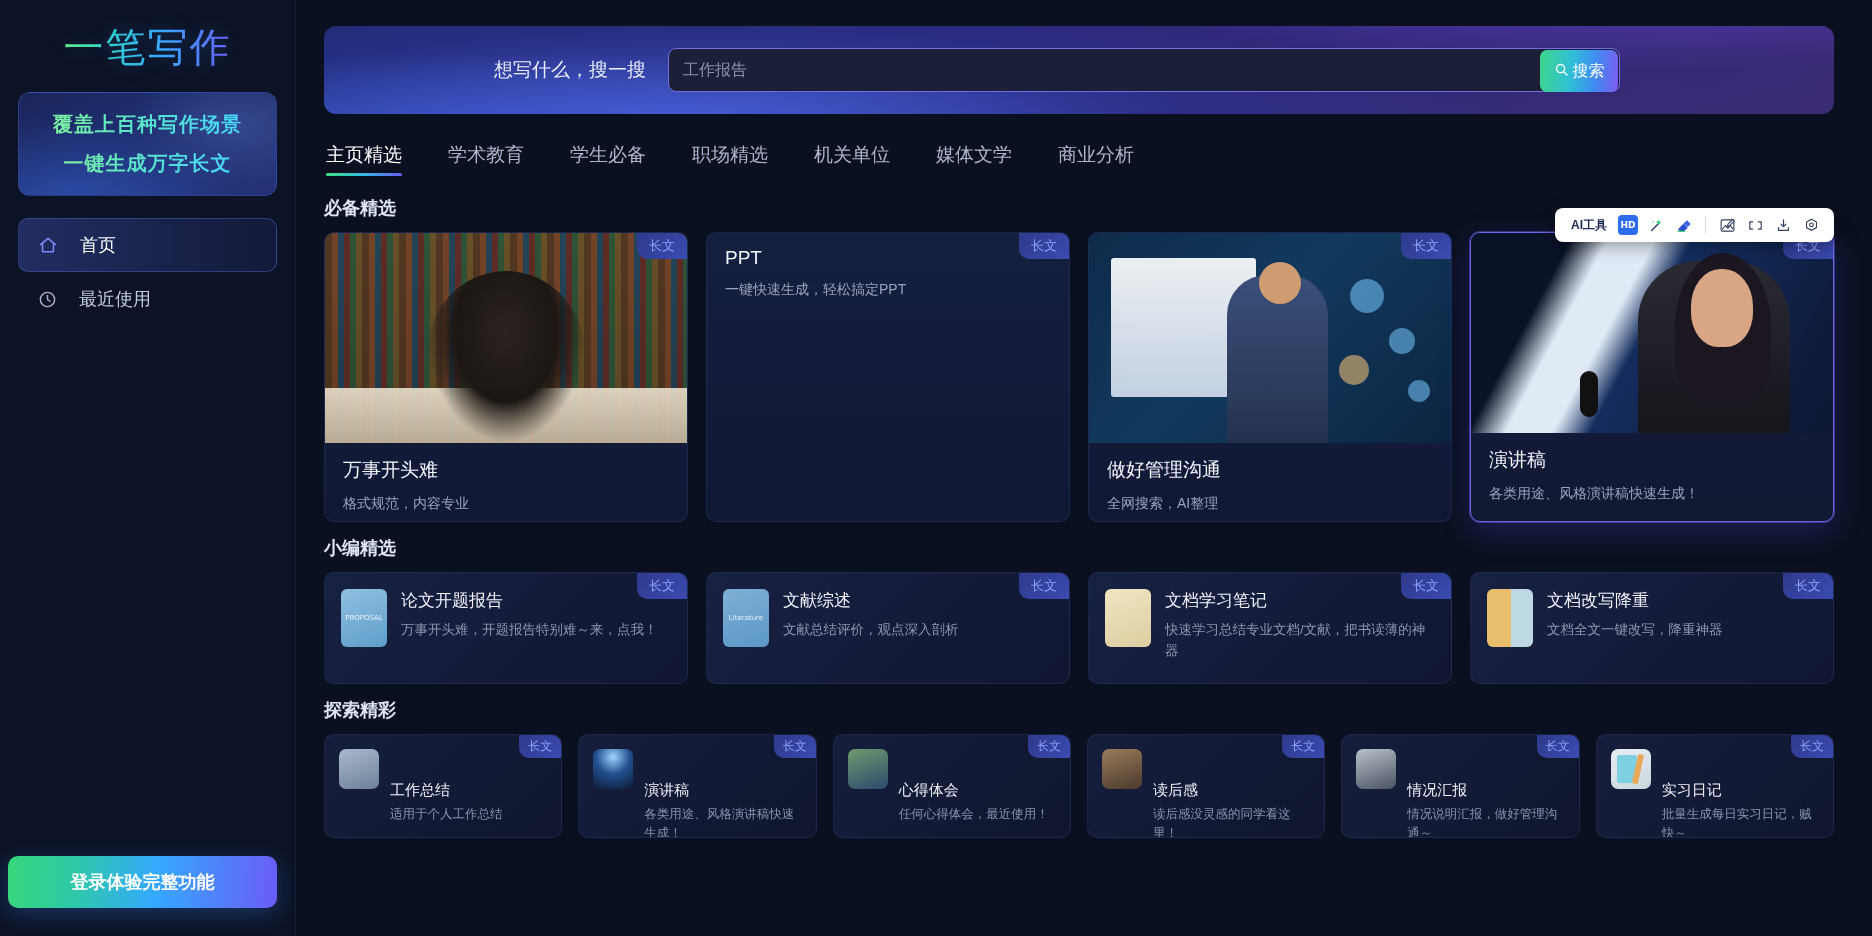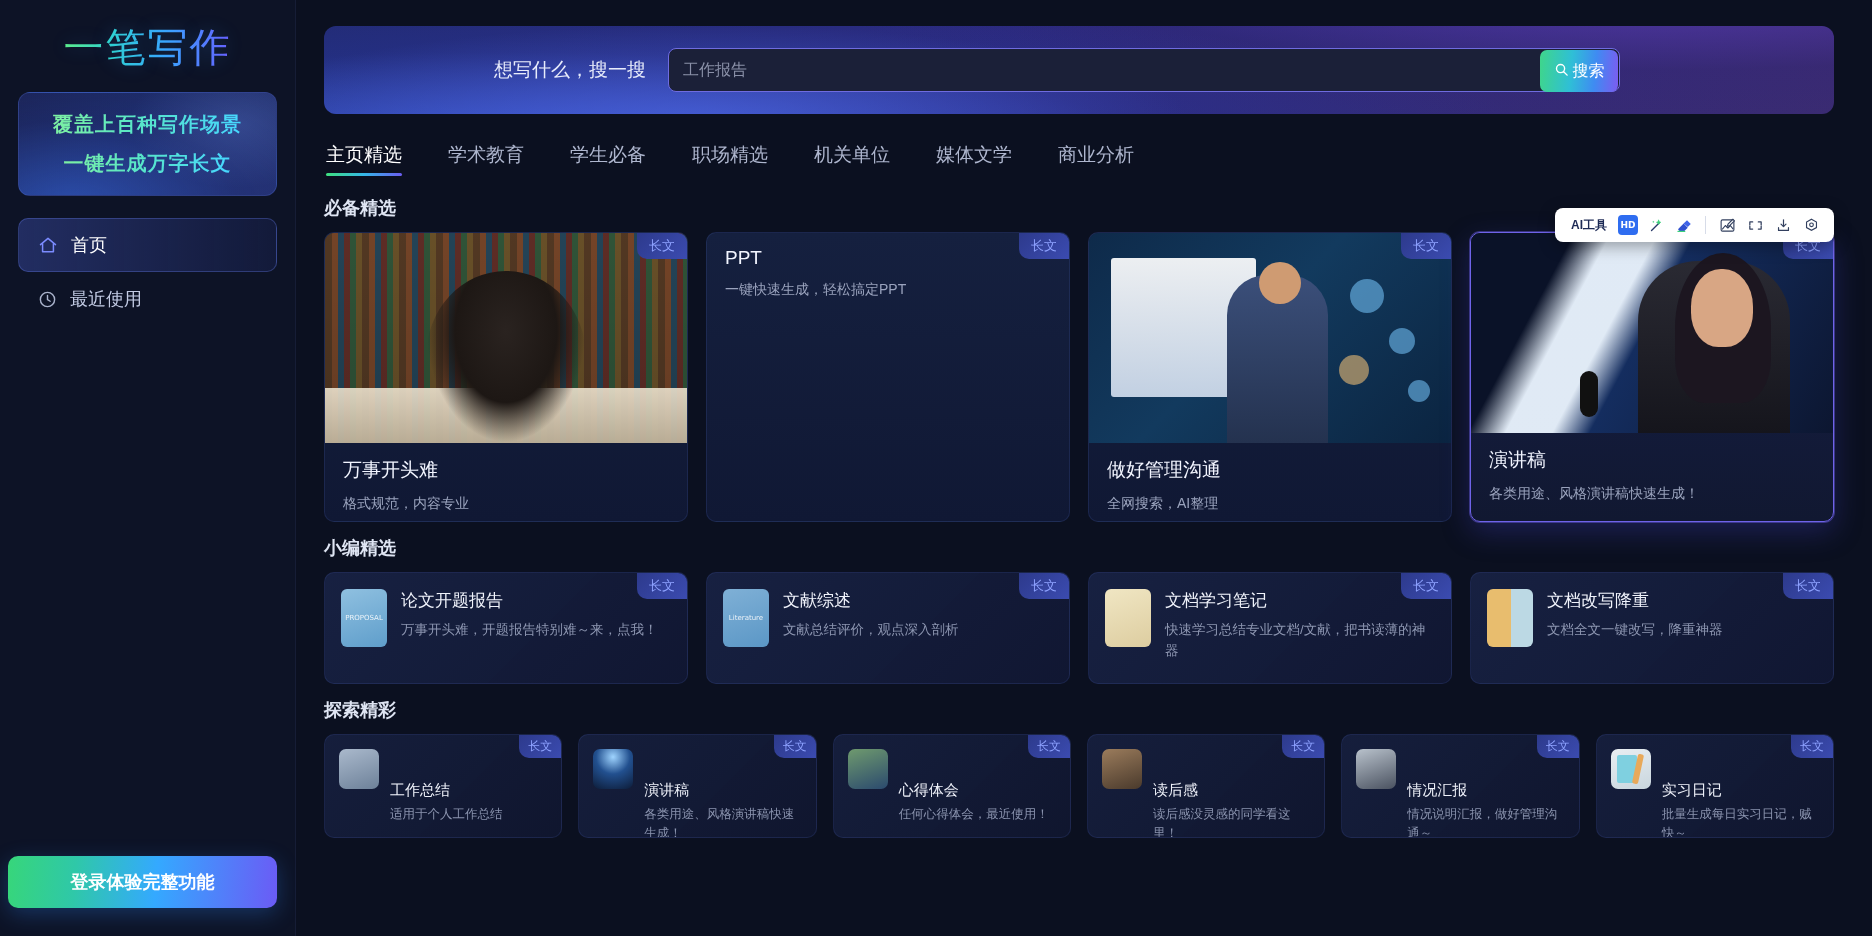--- a/index.html
+++ b/index.html
@@ -45,21 +45,21 @@
   }
   .promo-line {
     position: relative; z-index:2;
     font-size: 20px; font-weight: 700; letter-spacing: 1px;
     background: linear-gradient(90deg,#7df0a2 0%,#58e6c8 45%,#46d6ff 100%);
     -webkit-background-clip: text; background-clip: text; color: transparent;
     font-family: "DejaVu Sans", sans-serif;
   }
   .nav-list { margin-top: 22px; padding: 0 18px; }
   .nav-item {
-    height: 54px; display: flex; align-items: center; gap: 12px;
+    height: 54px; display: flex; align-items: center; gap: 21px;
     padding: 0 18px; border-radius: 10px; cursor: pointer;
     font-size: 18px; color: #c2cbe4; text-align: right;
   }
   .nav-item.active {
     background: linear-gradient(90deg, rgba(46,60,130,.65), rgba(30,40,95,.35));
     border: 1px solid rgba(96,120,225,.35);
     color: #ffffff;
   }
   .nav-icon { width: 22px; height: 22px; display:inline-flex; align-items:center; justify-content:center; color:#6f7dff; }
   .nav-item.active .nav-icon { color:#7b8bff; }

